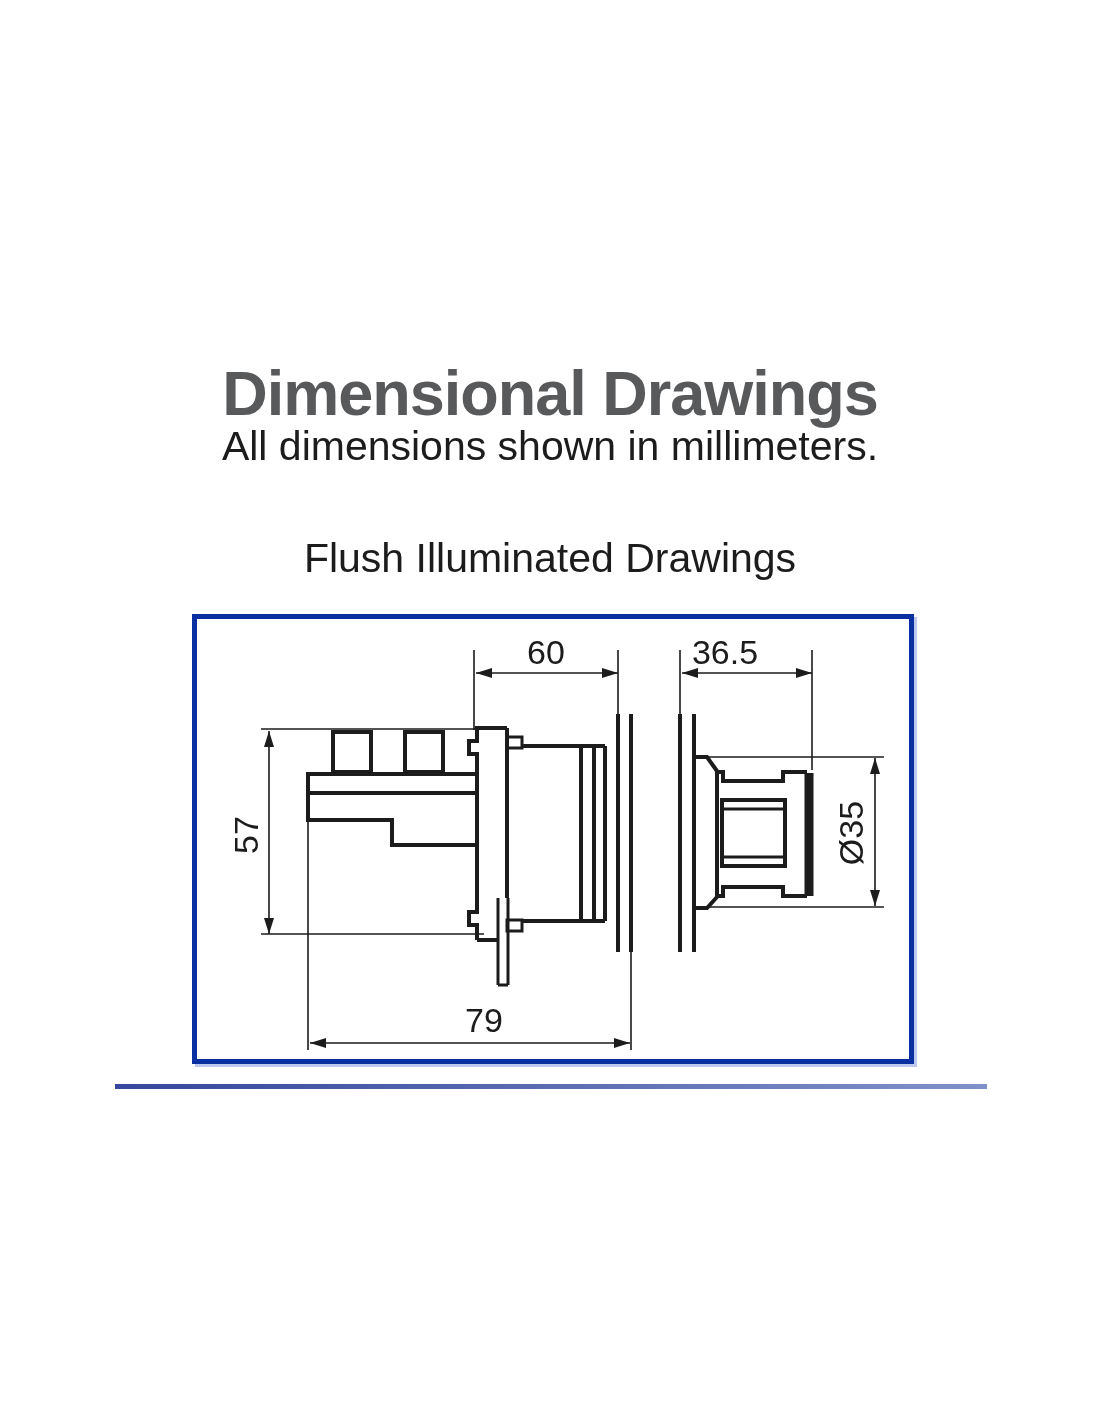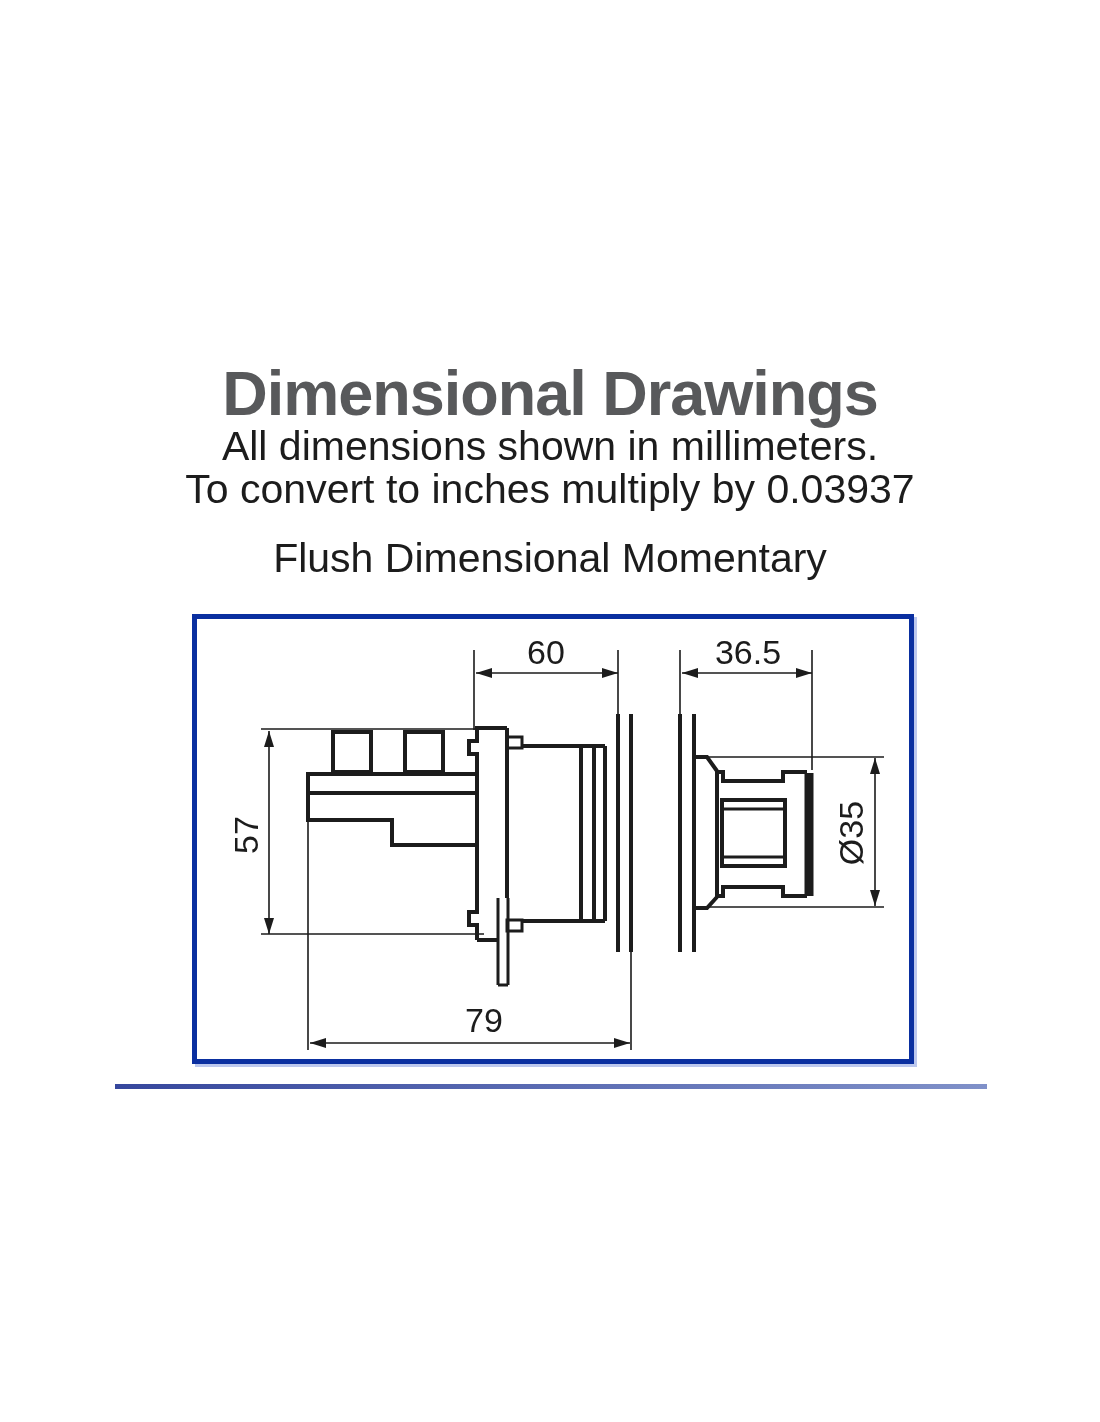--- a/index.html
+++ b/index.html
@@ -66,22 +66,21 @@
       var(--rule_blue_right,#8091c9));
   }
 </style>
 </head>
 <body>
 
 <div class="page">
 
   <h1 class="title">Dimensional Drawings</h1>
   <div class="subtitle l1">All dimensions shown in millimeters.</div>
-  <div class="subtitle l2">To convert to inches multiply by 0.03937</div>
-  <div class="section-heading">Flush Dimensional Momentary</div>
+  <div class="section-heading">Flush Illuminated Drawings</div>
 
   <div class="drawing-box"></div>
 
   <svg class="drawing-svg" viewBox="0 0 1100 1422" xmlns="http://www.w3.org/2000/svg">
 
     <rect class="ln-thick" x="333" y="732" width="38" height="40"></rect>
     <rect class="ln-thick" x="405" y="732" width="38" height="40"></rect>
 
     <path class="ln-thick" d="
       M306,774 H477
@@ -142,20 +141,20 @@
     <path class="ln-thin" d="M310,1043 H630 M308,822 V1050 M631,952 V1050"></path>
     <polygon class="arrow" points="310,1043 326,1038 326,1048"></polygon>
     <polygon class="arrow" points="630,1043 614,1038 614,1048"></polygon>
 
     <path class="ln-thin" d="M875,758 V906 M708,757 H884 M708,907 H884"></path>
     <polygon class="arrow" points="875,758 870,774 880,774"></polygon>
     <polygon class="arrow" points="875,906 870,890 880,890"></polygon>
   </svg>
 
   <div class="dim-label" style="left:486px; top:631px;">60</div>
-  <div class="dim-label" style="left:688px; top:631px;">36.5</div>
+  <div class="dim-label" style="left:665px; top:631px;">36.5</div>
   <div class="dim-label rot" style="left:186px; top:814px;">57</div>
   <div class="dim-label rot" style="left:791px; top:812px;">Ø35</div>
   <div class="dim-label" style="left:424px; top:999px;">79</div>
 
   <div class="bottom-rule"></div>
 
 </div>
 
 </body></html>

